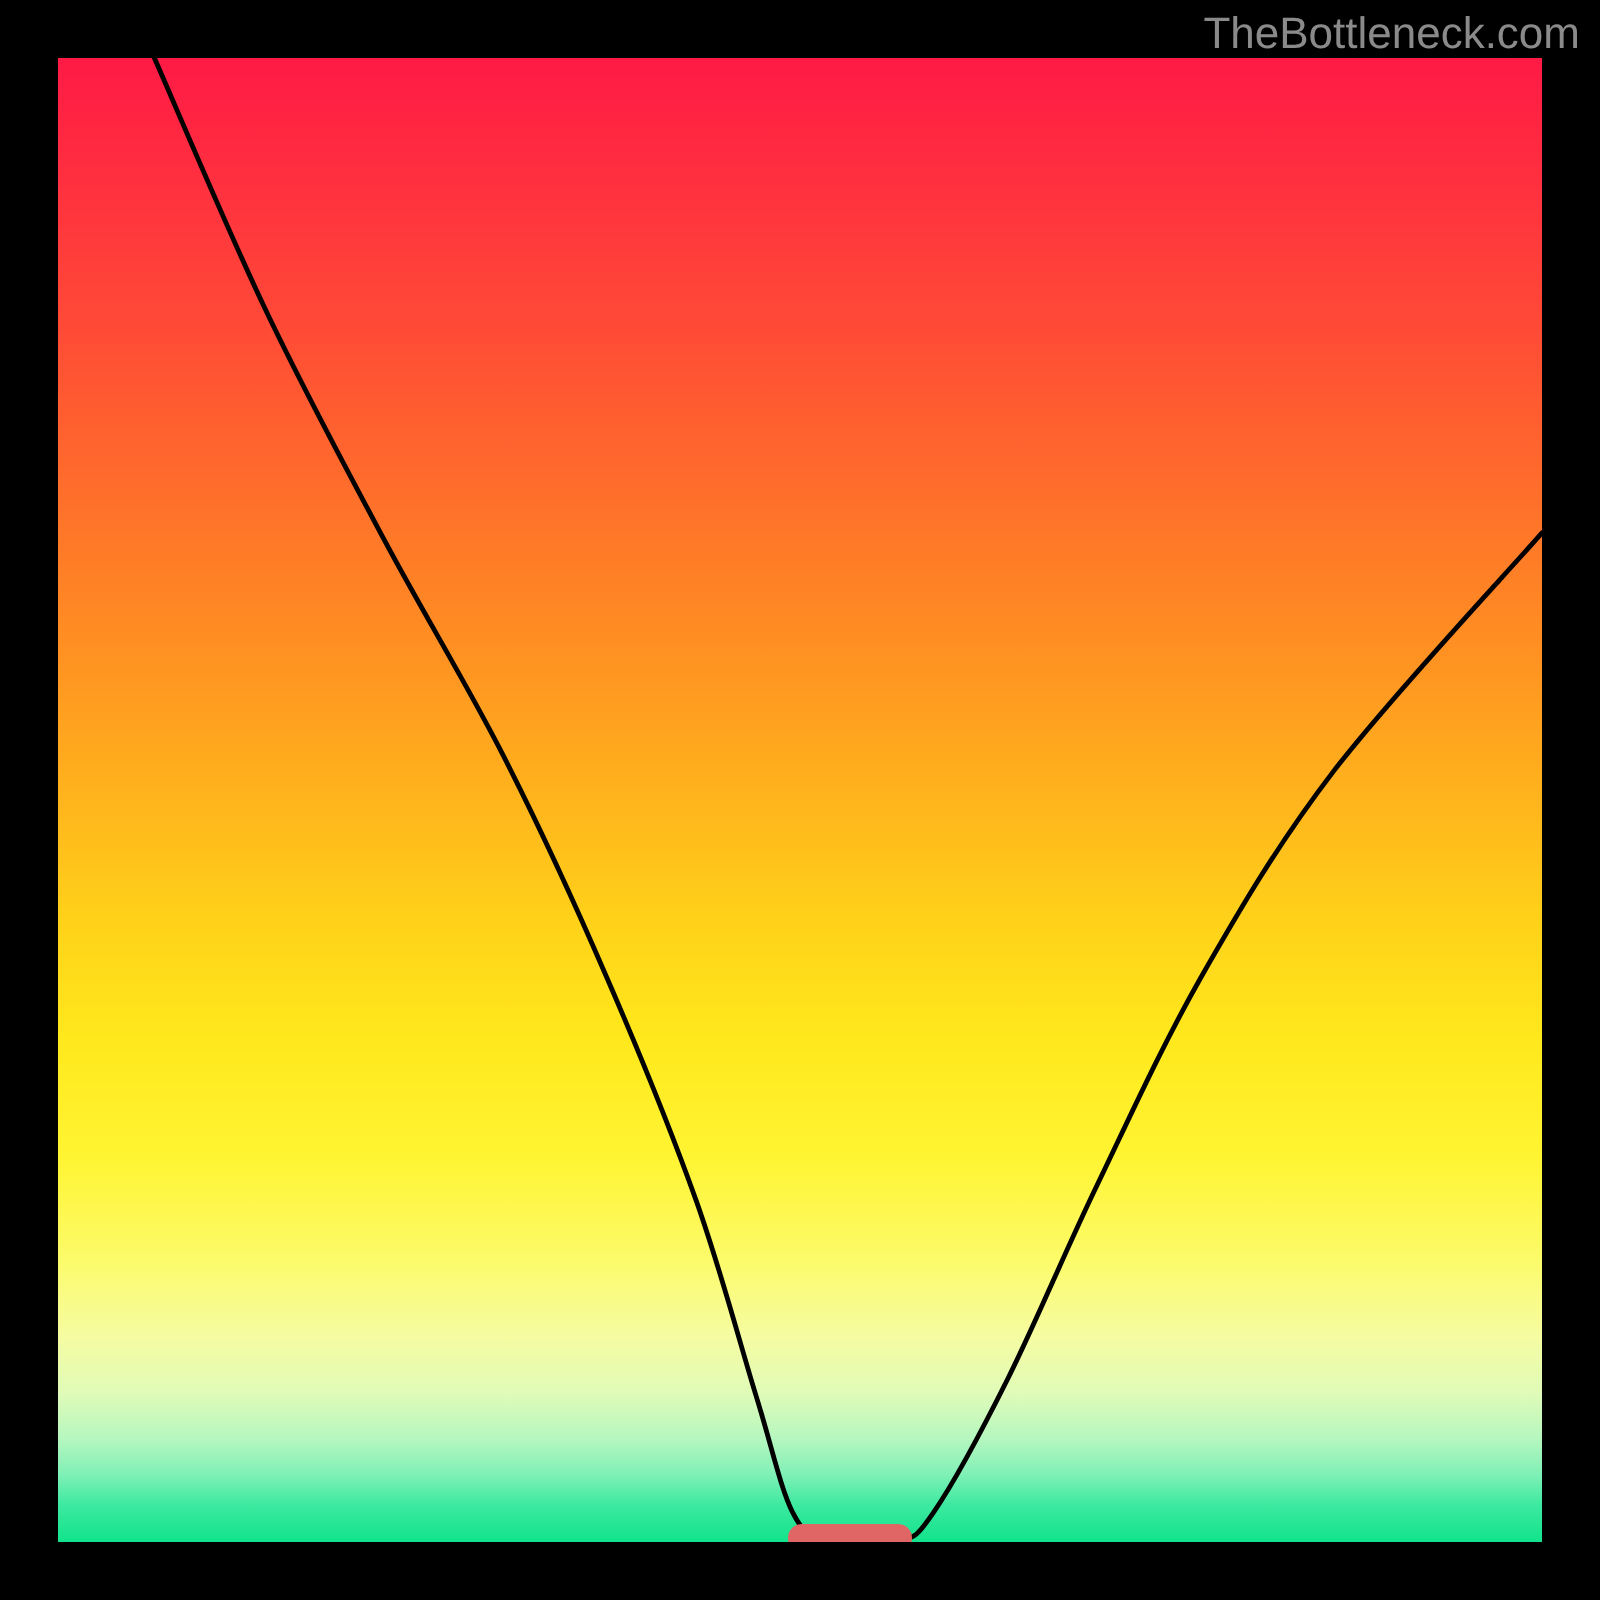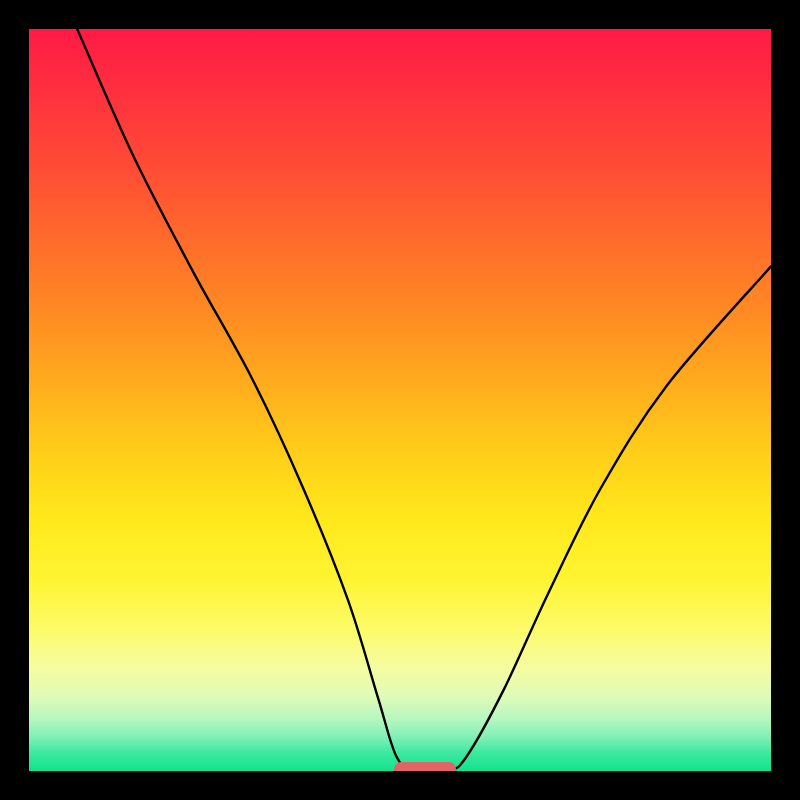--- a/index.html
+++ b/index.html
@@ -68,20 +68,21 @@
     font-family: Arial, Helvetica, sans-serif;
     font-size: 22px;
     font-weight: 500;
     color: #8a8a8a;
   }
 </style>
 </head>
 <body>
 
 <div class="frame">
+  <div class="watermark">TheBottleneck.com</div>
   <div class="plot">
     <div class="gradient"></div>
     <svg class="curve" viewBox="0 0 742 742" preserveAspectRatio="none">
       <path id="curve-path" fill="none" stroke="#000" stroke-width="2.4" stroke-linecap="round" d="M 48.2 0.0 C 57.5 21.0, 84.7 85.9, 103.9 126.1 C 123.0 166.3, 143.5 204.0, 163.2 241.1 C 183.0 278.2, 204.0 312.3, 222.6 348.7 C 241.2 385.2, 258.5 422.9, 274.5 460.0 C 290.6 497.1, 306.7 536.7, 319.1 571.3 C 331.4 606.0, 340.7 641.8, 348.7 667.8 C 356.8 693.8, 361.1 714.8, 367.3 727.2 C 373.5 739.5, 377.2 739.5, 385.8 742.0 C 394.5 744.5, 410.6 744.5, 419.2 742.0 C 427.9 739.5, 428.5 740.8, 437.8 727.2 C 447.1 713.6, 461.3 687.6, 474.9 660.4 C 488.5 633.2, 503.3 597.3, 519.4 563.9 C 535.5 530.5, 551.6 494.7, 571.3 460.0 C 591.1 425.4, 609.7 393.3, 638.1 356.2 C 666.6 319.1, 724.7 257.2, 742.0 237.4"></path>
     </svg>
     <div id="bar" class="bar" style="left: 365.064px; width: 62.328px;"></div>
   </div>
 </div>
 
 </body></html>

